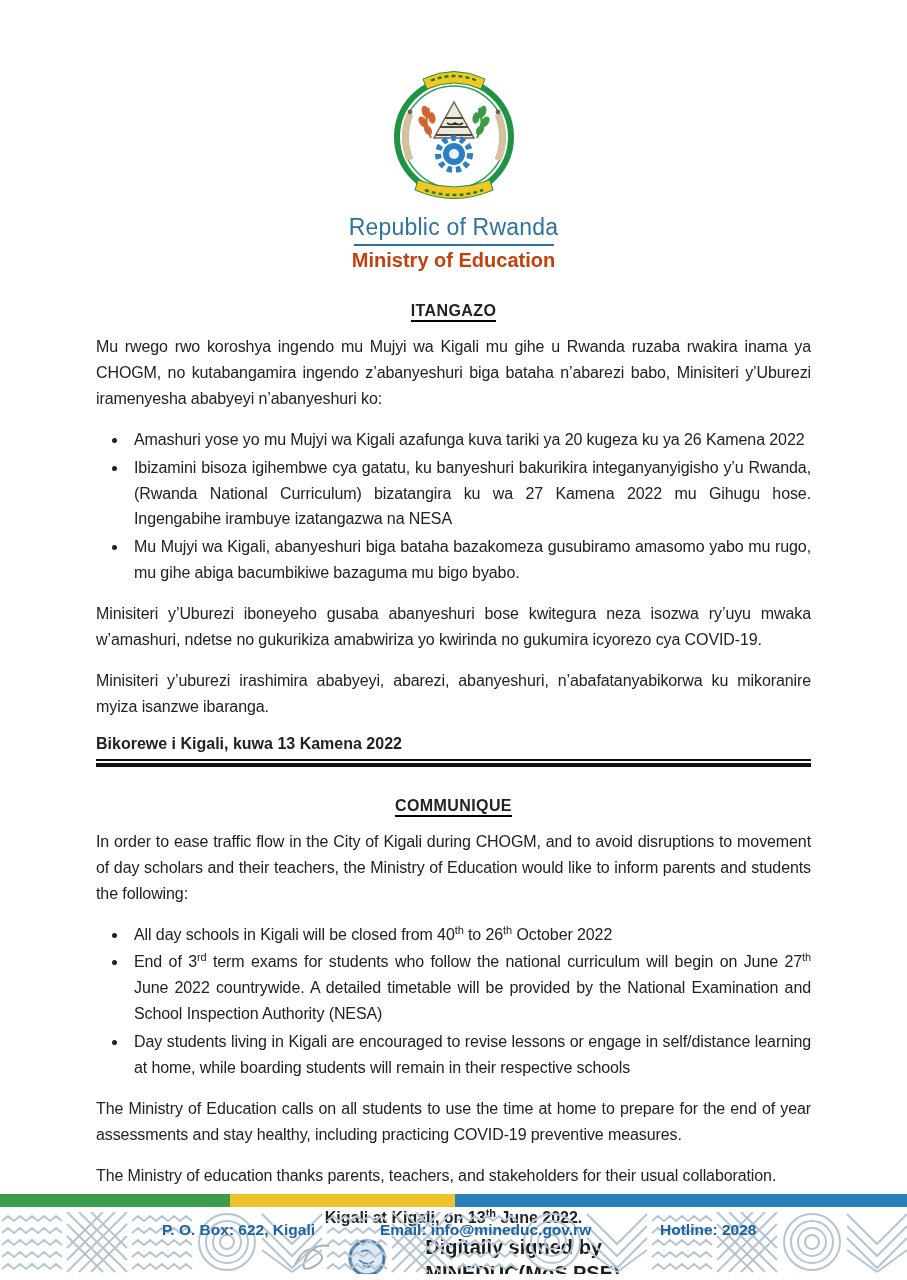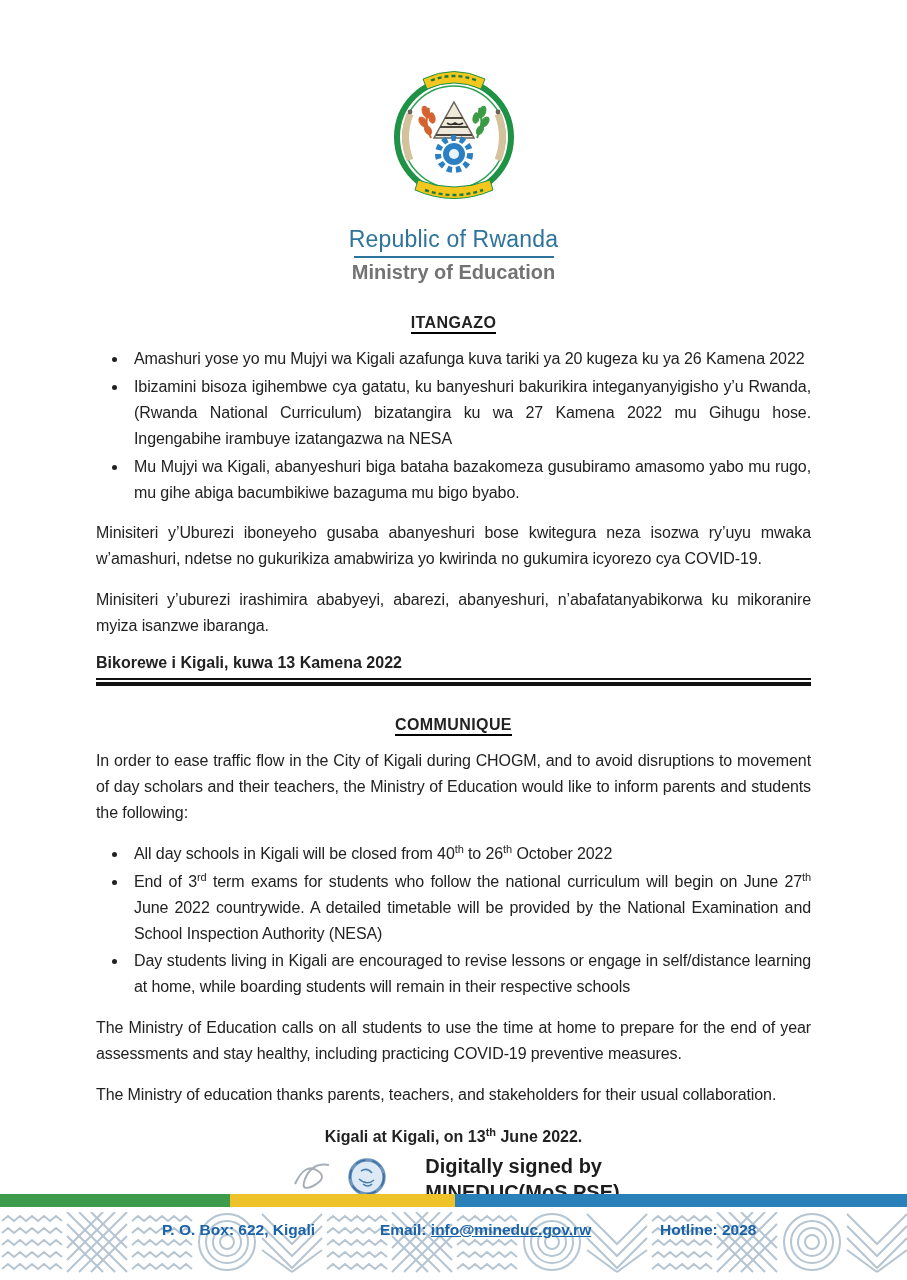--- a/index.html
+++ b/index.html
@@ -1,24 +1,24 @@
 <!DOCTYPE html>
 <html><head>
 <meta charset="utf-8">
 <style>
   html,body{margin:0;padding:0;}
   body{width:907px;height:1280px;background:#ffffff;overflow:hidden;
        font-family:"Liberation Sans",sans-serif;color:#222;}
   .page{position:relative;width:907px;height:1280px;background:#fff;}
   .content{position:absolute;left:96px;top:0;width:715px;}
   .emblem-wrap{text-align:center;padding-top:66px;}
-  .org-name{text-align:center;margin-top:14px;}
+  .org-name{text-align:center;margin-top:2px;}
   .republic{font-size:23px;color:#2d739c;letter-spacing:.2px;}
   .org-rule{width:200px;height:0;border-top:2px solid #2d739c;margin:3px auto 3px auto;}
-  .ministry{font-size:20px;font-weight:bold;color:#737373;}
+  .ministry{font-size:20px;font-weight:bold;color:#c2410c;}
   .sec-title{text-align:center;font-weight:bold;font-size:16px;margin:30px 0 14px 0;letter-spacing:.4px;}
   .sec-title span{border-bottom:2px solid #000000;padding-bottom:1px;}
   p.body{font-size:16px;line-height:1.62;text-align:justify;margin:0 0 15px 0;letter-spacing:-0.1px;}
   ul.doc-list{margin:0 0 15px 0;padding-left:32px;}
   ul.doc-list li{font-size:16px;line-height:1.62;text-align:justify;padding-left:6px;
                  margin-bottom:2px;letter-spacing:-0.1px;}
   .dateline{text-align:left;font-weight:bold;font-size:16px;margin:12px 0 6px 0;}
   .rule-double{border-top:2px solid #111;border-bottom:4px solid #111;height:2px;margin:4px 0 2px 0;}
   sup{font-size:11px;line-height:0;}
   .date-en{text-align:center;font-weight:600;font-size:16px;margin:20px 0 4px 0;}
@@ -31,21 +31,21 @@
   .flag-yellow{width:24.8%;}
   .flag-blue{width:49.8%;}
   .pattern-band{position:relative;height:62px;width:829px;}
   .band-strip{height:6px;background:#fff;}
   .footer-text{position:absolute;top:9px;left:0;width:100%;font-size:15.5px;font-weight:bold;
                color:#1a63a8;}
   .ft-item{position:absolute;white-space:nowrap;}
   .ft-pobox{left:162px;}
   .ft-email{left:380px;}
   .ft-hotline{left:660px;}
-  .ft-link{color:#1a63a8;text-decoration:underline;cursor:pointer;}
+  .ft-link{color:#1a63a8;cursor:pointer;}
 </style>
 </head>
 <body>
 
 <div class="page">
   <div class="content">
 
     <div class="emblem-wrap">
       <svg width="150" height="142" viewBox="0 0 150 142">
         <circle cx="75" cy="71" r="57" fill="#ffffff" stroke="#1e9245" stroke-width="6"></circle>
@@ -87,20 +87,21 @@
         <circle cx="75" cy="88" r="5" fill="#eaf3fa"></circle>
       </svg>
       <div class="org-name">
         <div class="republic">Republic of Rwanda</div>
         <div class="org-rule"></div>
         <div class="ministry">Ministry of Education</div>
       </div>
     </div>
 
     <div class="sec-title"><span>ITANGAZO</span></div>
+    <p class="body">Mu rwego rwo koroshya ingendo mu Mujyi wa Kigali mu gihe u Rwanda ruzaba rwakira inama ya CHOGM, no kutabangamira ingendo z’abanyeshuri biga bataha n’abarezi babo, Minisiteri y’Uburezi iramenyesha ababyeyi n’abanyeshuri ko:</p>
     <ul class="doc-list">
       <li>Amashuri yose yo mu Mujyi wa Kigali azafunga kuva tariki ya 20 kugeza ku ya 26 Kamena 2022</li>
       <li>Ibizamini bisoza igihembwe cya gatatu, ku banyeshuri bakurikira integanyanyigisho y’u Rwanda, (Rwanda National Curriculum)  bizatangira ku wa 27 Kamena 2022 mu Gihugu hose. Ingengabihe irambuye izatangazwa na NESA</li>
       <li>Mu Mujyi wa Kigali, abanyeshuri biga bataha bazakomeza gusubiramo amasomo yabo mu rugo, mu gihe abiga bacumbikiwe bazaguma mu bigo byabo.</li>
     </ul>
     <p class="body">Minisiteri y’Uburezi iboneyeho gusaba abanyeshuri bose kwitegura  neza isozwa ry’uyu mwaka w’amashuri, ndetse no gukurikiza amabwiriza yo kwirinda no gukumira icyorezo cya COVID-19.</p>
     <p class="body">Minisiteri y’uburezi irashimira ababyeyi, abarezi, abanyeshuri, n’abafatanyabikorwa ku mikoranire myiza isanzwe ibaranga.</p>
     <div class="dateline">Bikorewe i Kigali, kuwa 13 Kamena 2022</div>
     <div class="rule-double"></div>
 

